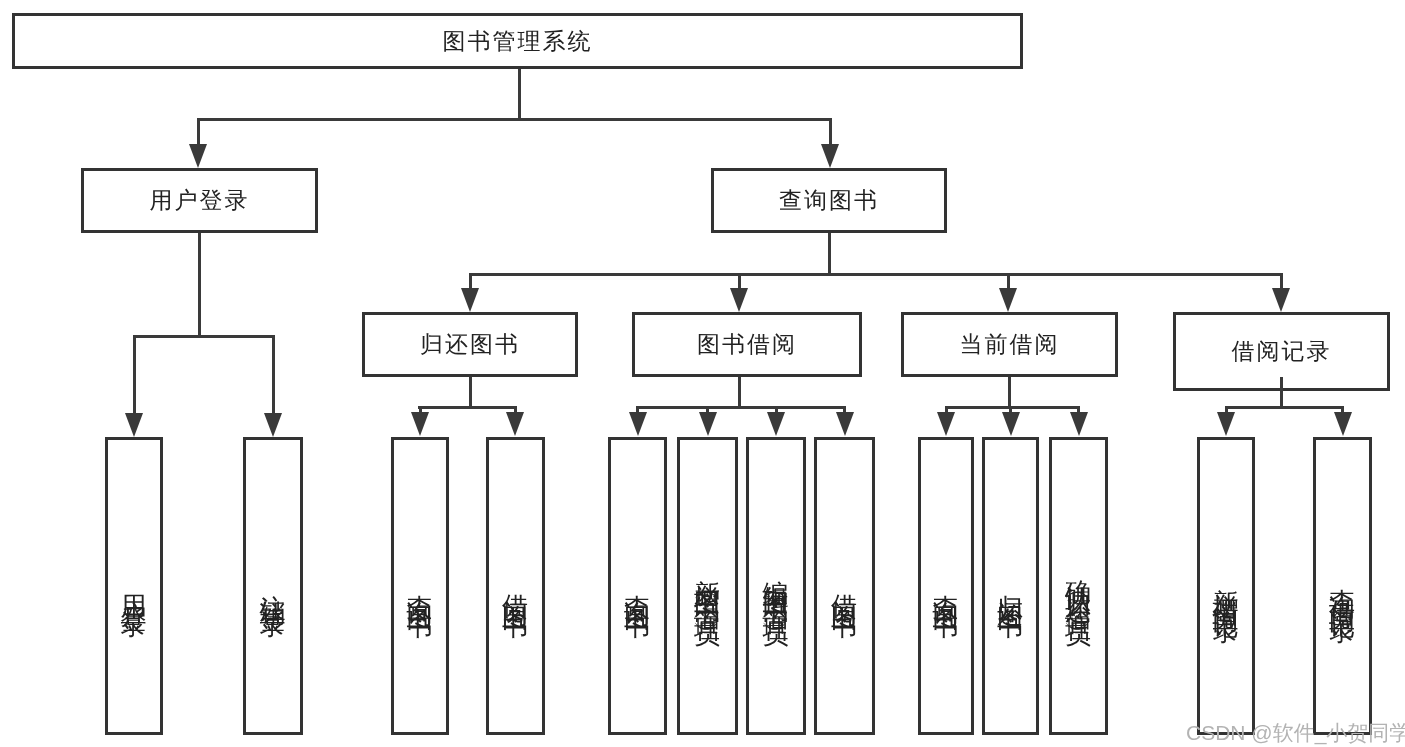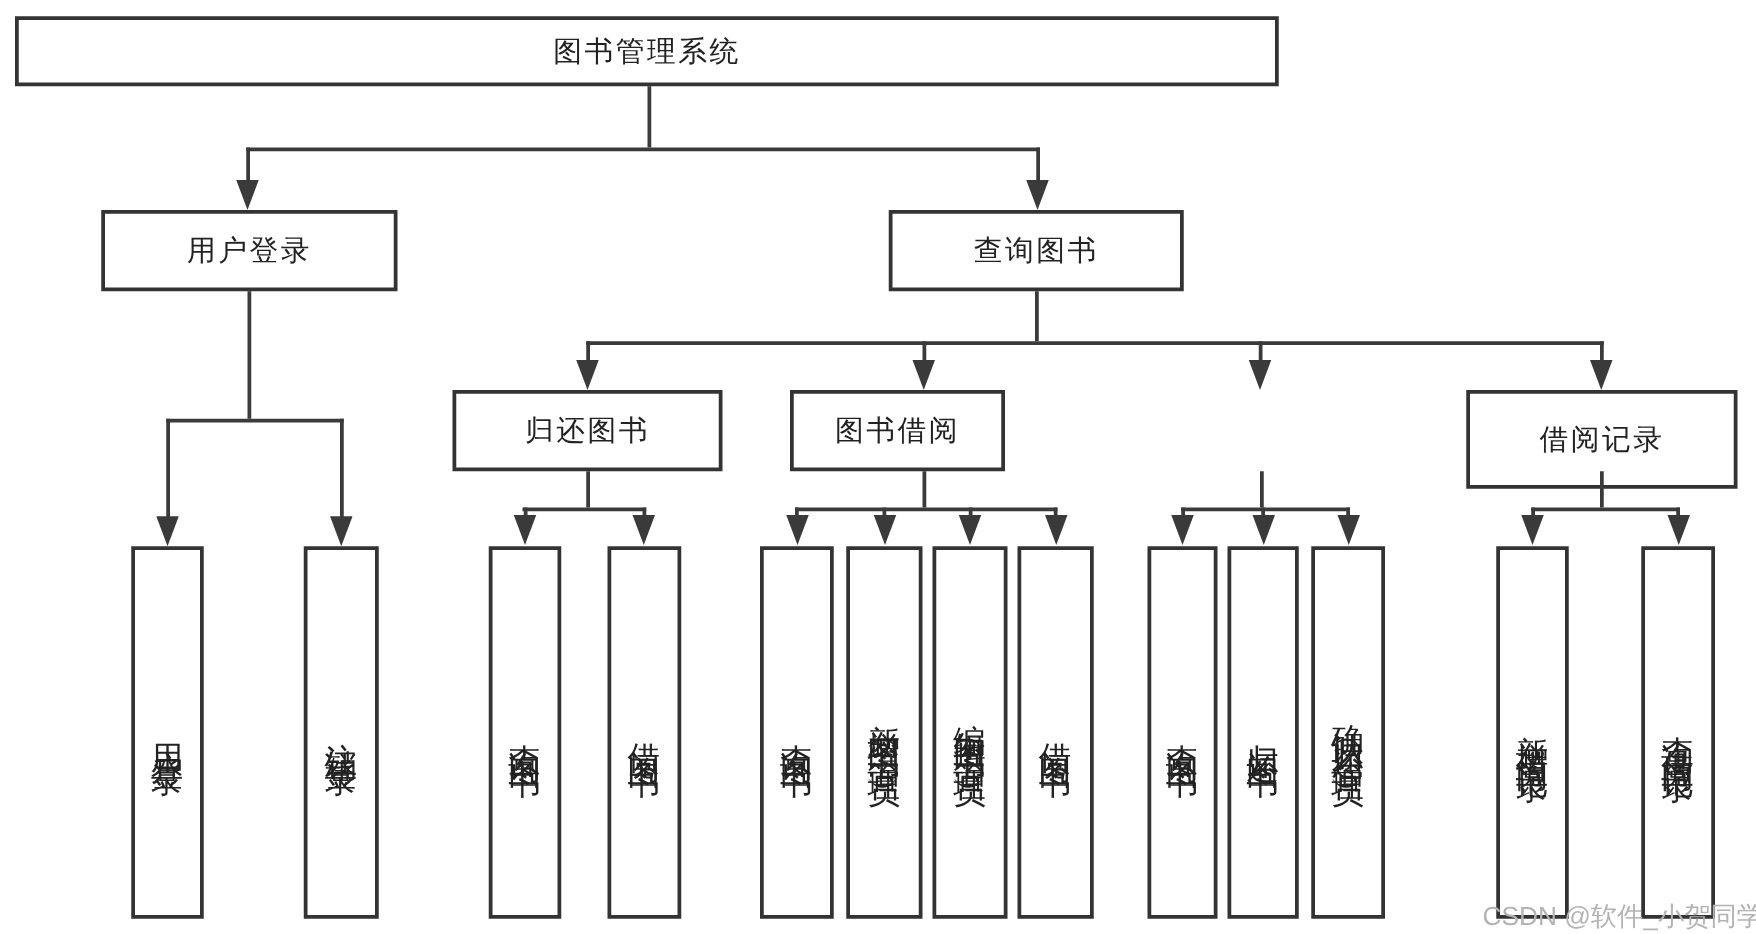--- a/index.html
+++ b/index.html
@@ -43,21 +43,22 @@
 <body>
 
 <div id="canvas">
 
   <div class="hbox" style="left:12px;top:13px;width:1011px;height:56px">图书管理系统</div>
 
   <div class="hbox" style="left:81px;top:168px;width:237px;height:65px">用户登录</div>
   <div class="hbox" style="left:711px;top:168px;width:236px;height:65px">查询图书</div>
 
   <div class="hbox" style="left:362px;top:312px;width:216px;height:65px">归还图书</div>
-  <div class="hbox" style="left:632px;top:312px;width:172px;height:65px">图书借阅</div>
+  <div class="hbox" style="left:632px;top:312px;width:230px;height:65px">图书借阅</div>
+  <div class="hbox" style="left:901px;top:312px;width:217px;height:65px">当前借阅</div>
   <div class="hbox" style="left:1173px;top:312px;width:217px;height:79px">借阅记录</div>
 
   <div class="vbox" style="left:105px;top:437px;width:58px;height:298px">
     <span>用户登录</span>
   </div>
   <div class="vbox" style="left:243px;top:437px;width:60px;height:298px">
     <span>注销登录</span>
   </div>
 
   <div class="vbox" style="left:391px;top:437px;width:58px;height:298px">

